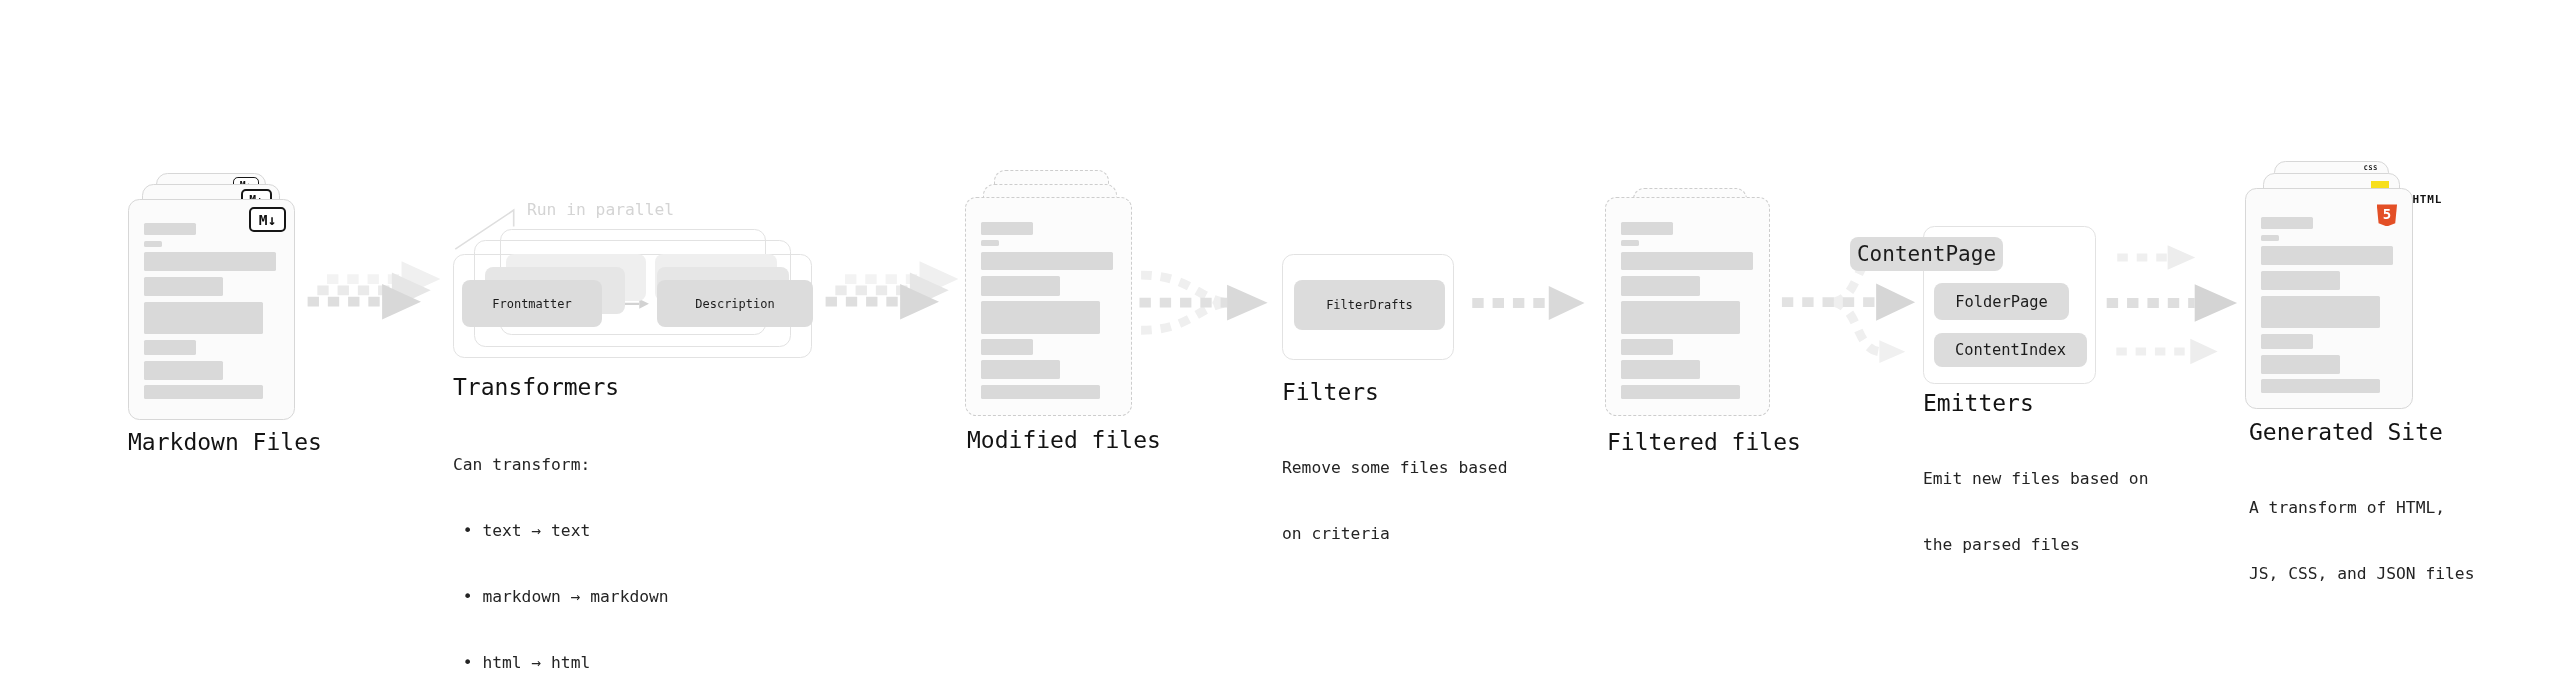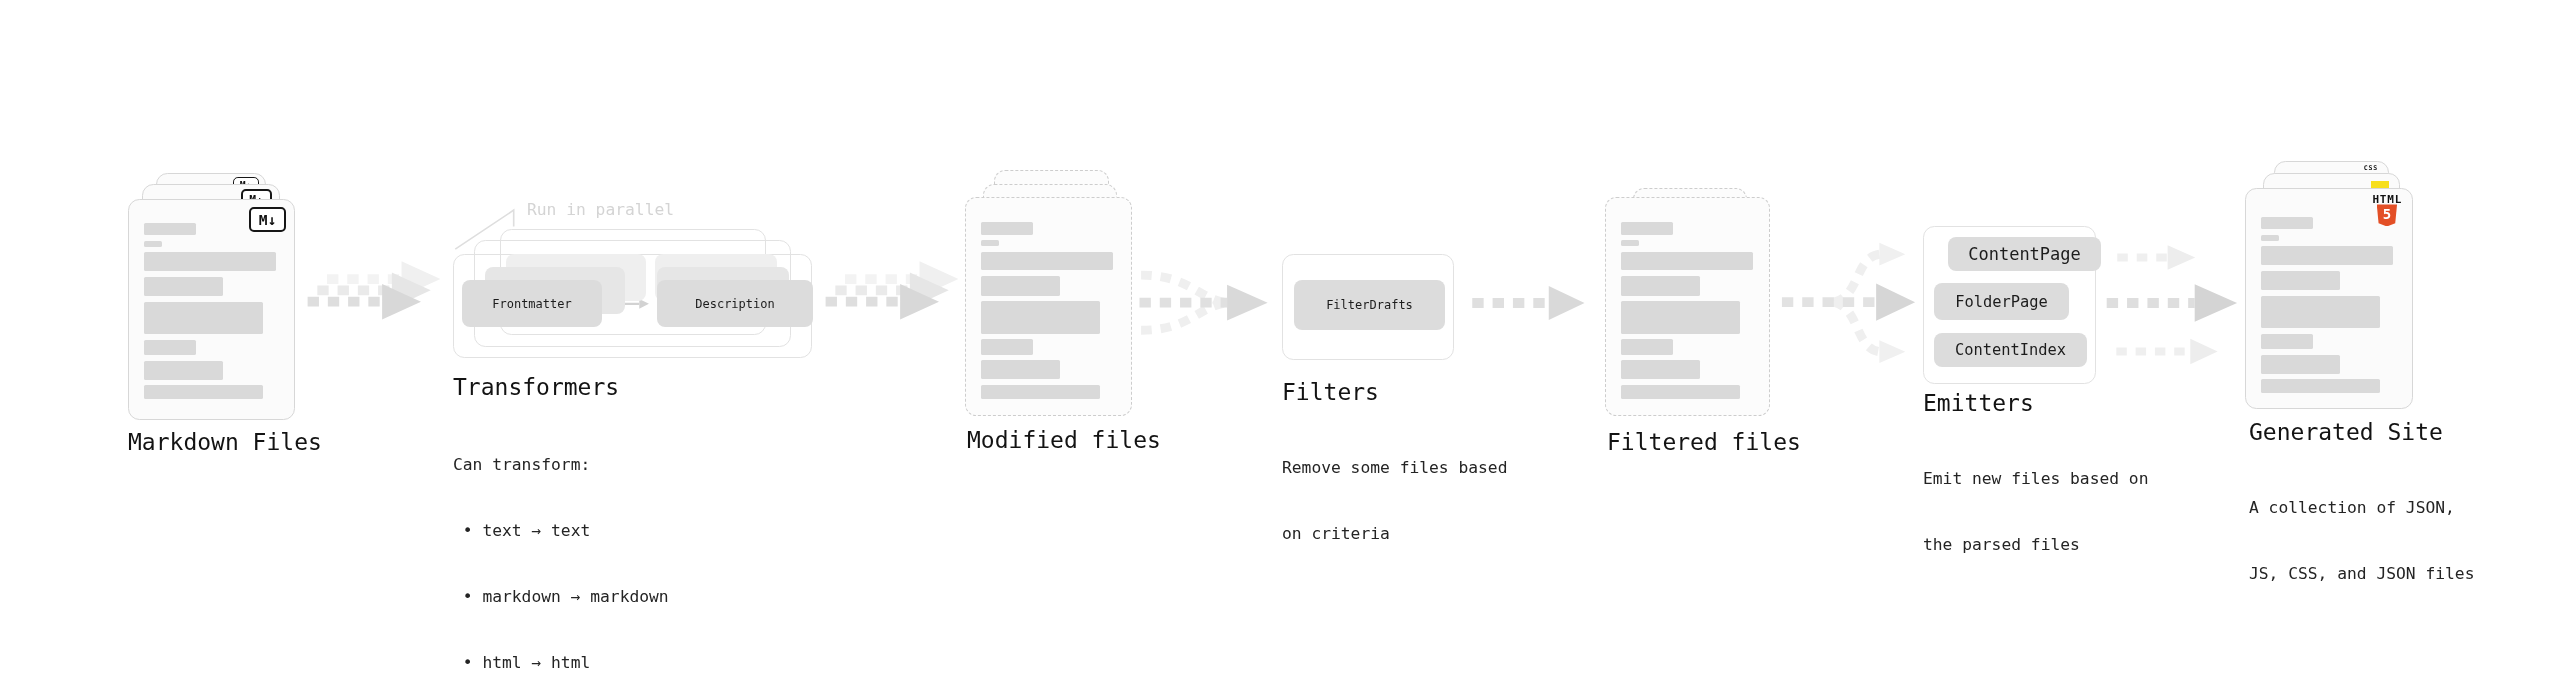--- a/index.html
+++ b/index.html
@@ -16,21 +16,21 @@
   .md-badge{position:absolute;background:#ffffff;border:2.4px solid #161616;border-radius:4.9px;
     font-weight:bold;color:#111;display:flex;align-items:center;justify-content:center;}
   .md-badge.lg{right:8.1px;top:6.5px;width:32.5px;height:21px;font-size:14.6px;}
   .md-badge.md{right:7.3px;top:4.1px;width:27px;height:17px;font-size:11.4px;border-width:2px;}
   .md-badge.sm{right:6.5px;top:3.3px;width:23.6px;height:14.6px;font-size:9.8px;border-width:1.6px;}
   .css-badge{position:absolute;right:8.1px;top:3.3px;width:18px;text-align:center;}
   .css-badge .t{font-size:6.5px;font-weight:bold;color:#111;letter-spacing:0.8px;line-height:6.5px;}
   .css-badge .u{height:2.4px;background:var(--css-blue,#264de4);margin-top:0.8px;border-radius:0.8px;}
   .js-badge{position:absolute;right:9.8px;top:6.5px;width:18.7px;height:9px;background:var(--js-yellow,#f7df1e);}
   .html5-badge{position:absolute;right:10.6px;top:5.7px;width:29px;text-align:center;}
-  .html5-badge .t{font-size:11px;font-weight:bold;color:#111;letter-spacing:0.8px;line-height:9px;}
+  .html5-badge .t{font-size:11px;font-weight:bold;color:#111;letter-spacing:0.8px;line-height:9px;margin-left:40px;}
   .html5-badge .shield{width:20.3px;height:22px;margin:0.8px auto 0;background:var(--html5,#e34f26);
     clip-path:polygon(0% 0%,100% 0%,91% 85%,50% 100%,9% 85%);
     color:#fff;font-size:14px;font-weight:bold;line-height:20.3px;text-align:center;}
   
   .frame{position:absolute;border:1.6px solid #e2e2e2;border-radius:11.4px;background:transparent;box-sizing:border-box;}
   .frame.opaque{background:#ffffff;}
   
   .btn{position:absolute;background:#dcdcdc;border-radius:8.1px;display:flex;align-items:center;justify-content:center;
     font-size:12px;color:#1c1c1c;box-sizing:border-box;z-index:5;}
   .btn.ghost1{background:#e6e6e6;z-index:4;}
@@ -191,21 +191,21 @@
   <svg style="left:1780px;top:238px;" width="163" height="134" viewBox="0 0 200 165">
     <path d="M66,79 C98,72 92,24 122,20" fill="none" stroke="#efefef" stroke-width="11" stroke-dasharray="13 11"></path>
     <polygon points="122,6 154,20 122,34" fill="#f0f0f0"></polygon>
     <path d="M66,79 C98,86 92,136 122,140" fill="none" stroke="#efefef" stroke-width="11" stroke-dasharray="13 11"></path>
     <polygon points="122,126 154,140 122,154" fill="#f0f0f0"></polygon>
     <line x1="2" y1="79" x2="118" y2="79" stroke="#e2e2e2" stroke-width="12" stroke-dasharray="14 11"></line>
     <polygon points="118,56 166,79 118,102" fill="#d6d6d6"></polygon>
   </svg>
 
   <div class="frame opaque" style="left:1923px;top:226px;width:173px;height:158px;"></div>
-  <div class="btn" style="left:1948px;top:237px;width:153px;height:34px;font-size:17px;">ContentPage</div>
+  <div class="btn" style="left:1850px;top:237px;width:153px;height:34px;font-size:21px;">ContentPage</div>
   <div class="btn" style="left:1934px;top:283px;width:135px;height:37px;font-size:15.4px;">FolderPage</div>
   <div class="btn" style="left:1934px;top:333px;width:153px;height:34px;font-size:15.4px;">ContentIndex</div>
   <div class="h1" style="left:1923px;top:390px;">Emitters</div>
   <div class="desc" style="left:1923px;top:424px;">
     <div>Emit new files based on</div>
     <div>the parsed files</div>
   </div>
 
   <svg style="left:2114px;top:242px;" width="91" height="31" viewBox="0 0 112 38">
     <line x1="4" y1="19" x2="66" y2="19" stroke="#efefef" stroke-width="10" stroke-dasharray="13 11"></line>
@@ -242,18 +242,18 @@
           <div class="bar" style="width: 79px; height: 19.5px;"></div>
           <div class="bar" style="width: 119px; height: 32.5px;"></div>
           <div class="bar" style="width: 52px; height: 15.4px;"></div>
           <div class="bar" style="width: 79px; height: 18.7px;"></div>
           <div class="bar" style="width: 119px; height: 14px;"></div>
         </div>
     </div>
   </div>
   <div class="h1" style="left:2249px;top:419px;">Generated Site</div>
   <div class="desc" style="left:2249px;top:453px;">
-    <div>A collection of JSON,</div>
+    <div>A transform of HTML,</div>
     <div>JS, CSS, and JSON files</div>
   </div>
 
 </div>
 
 
 </body></html>

